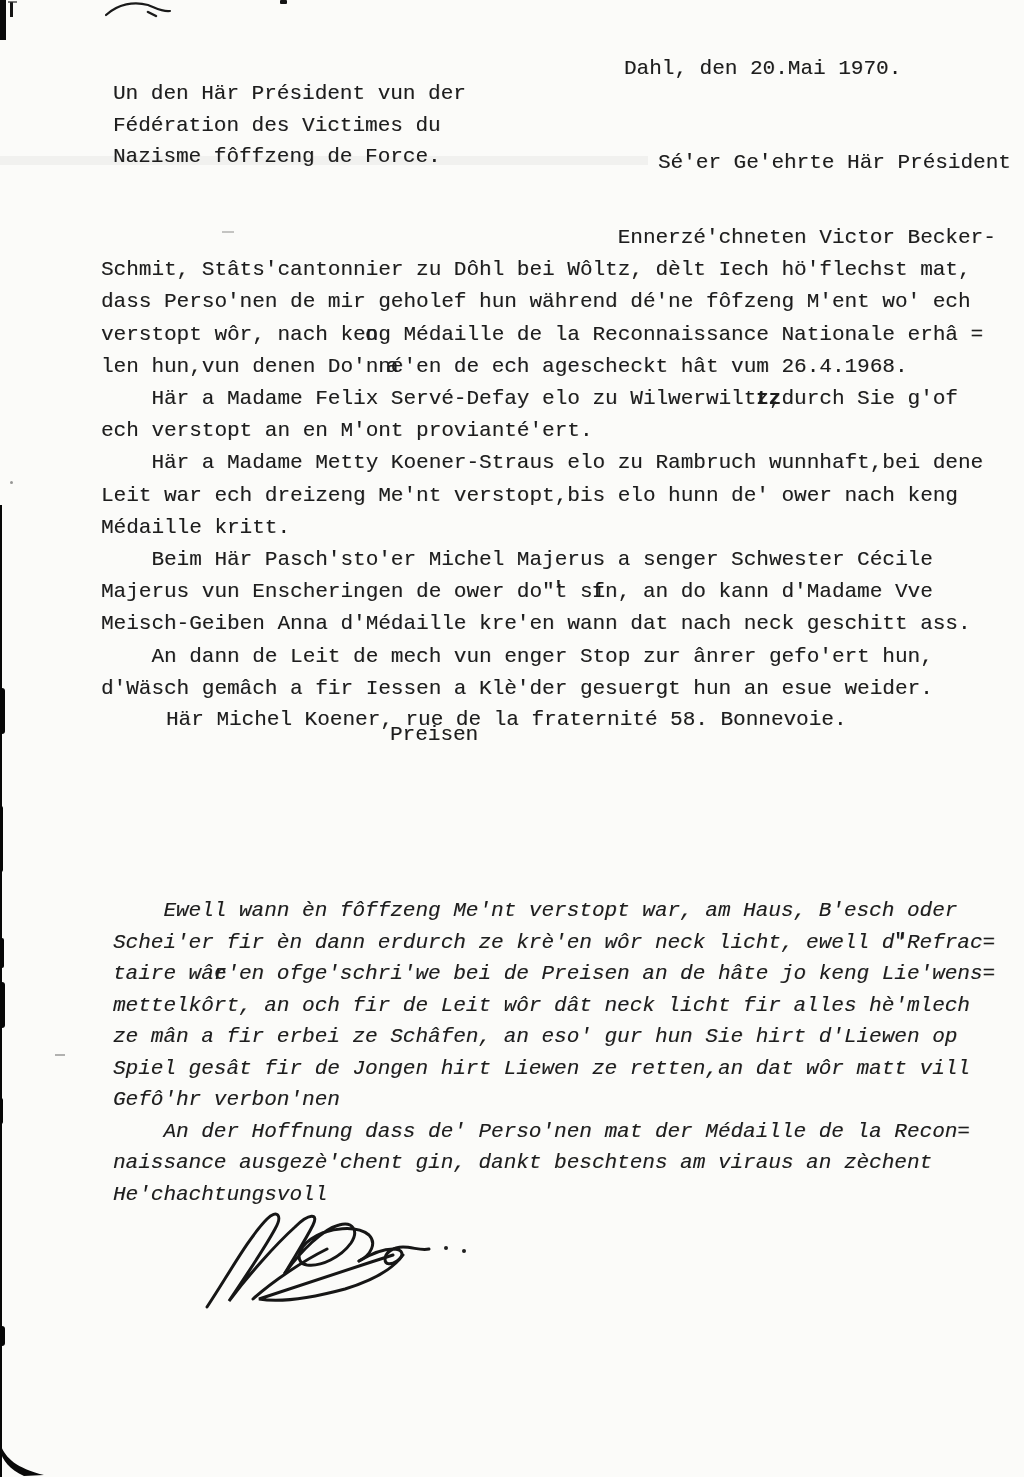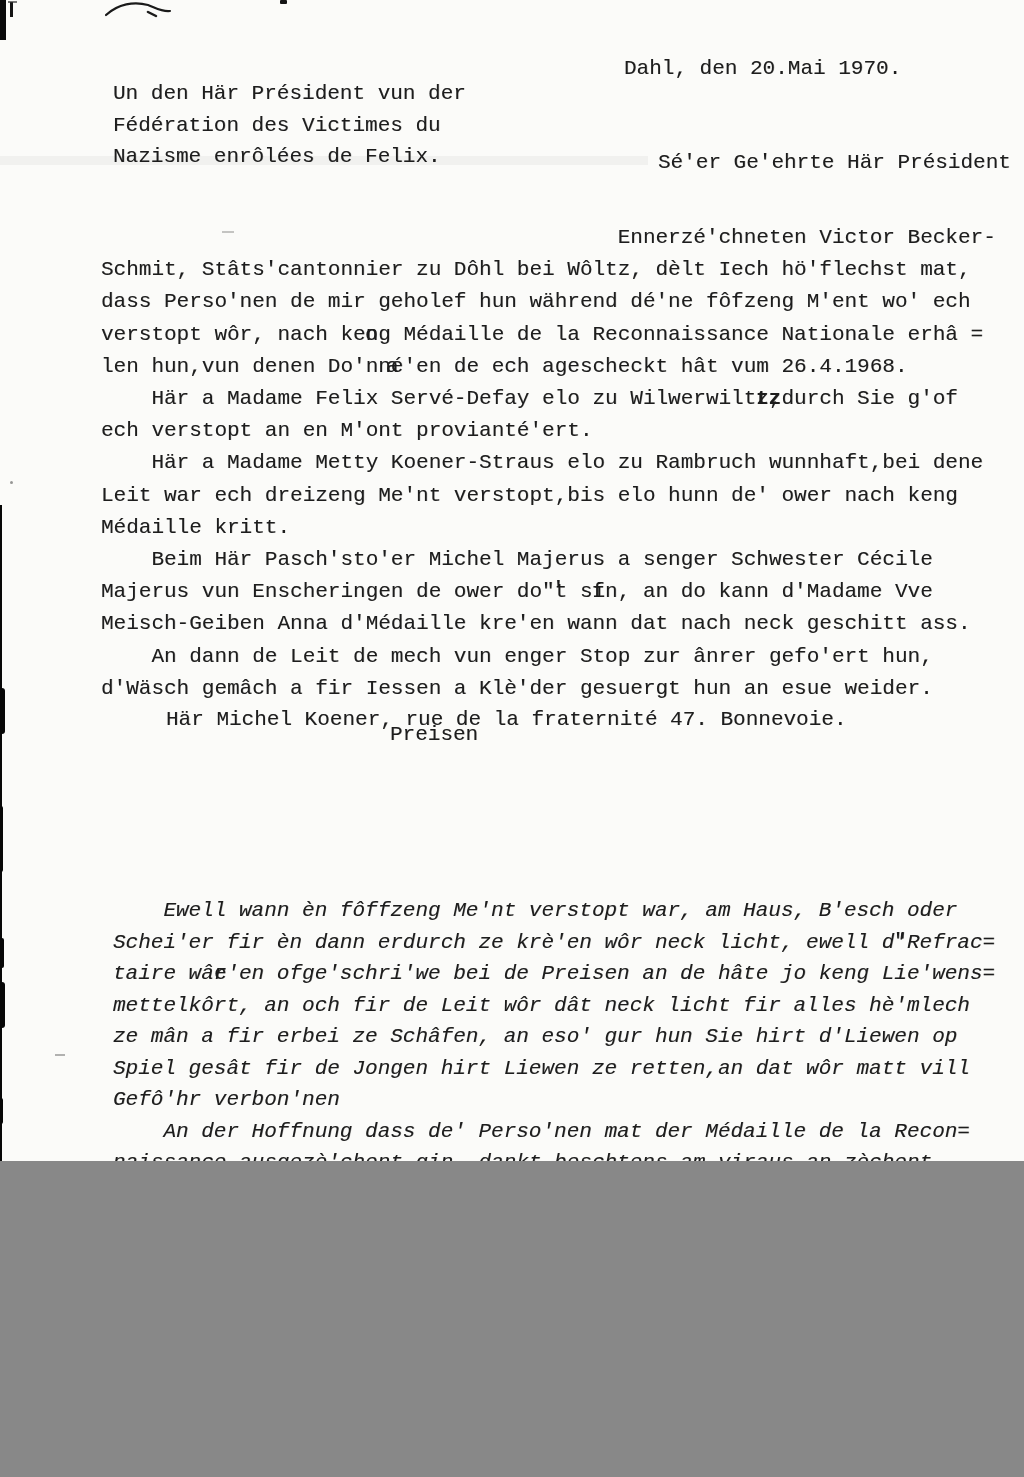--- a/index.html
+++ b/index.html
@@ -1,18 +1,18 @@
 <!DOCTYPE html>
 <html><head>
 <meta charset="utf-8">
 <style>
   html,body{margin:0;padding:0;background:#888;}
   .page{
     position:relative;
-    width:1024px;height:1161px;
+    width:1024px;height:1477px;
     margin:0 auto;
     background:#fbfbf9;
     overflow:hidden;
   }
   
   .t{
     position:absolute;
     white-space:pre;
     font-family:"Liberation Mono","DejaVu Sans Mono",monospace;
     font-size:21px;
@@ -92,41 +92,41 @@
     <path d="M44,12 l8,4" fill="none" stroke="#1a1a1a" stroke-width="2.5" stroke-linecap="round"></path>
   </svg>
   <svg class="af af-swoosh" width="46" height="33" viewBox="0 0 46 33">
     <path d="M1,2 C6,14 16,24 44,31 L24,32 C10,26 2,16 0,6 Z" fill="#090909"></path>
   </svg>
 
   <div class="t date-line">Dahl, den 20.Mai 1970.</div>
 
   <div class="t address-block">Un den Här Président vun der
 Fédération des Victimes du
-Nazisme enrôlées de Felix.</div>
+Nazisme fôffzeng de Force.</div>
 
   <div class="t salutation">Sé'er Ge'ehrte Här Président !</div>
 
   <div class="t body-block">                                         Ennerzé'chneten Victor Becker-
 Schmit, Stâts'cantonnier zu Dôhl bei Wôltz, dèlt Iech hö'flechst mat,
 dass Perso'nen de mir geholef hun während dé'ne fôfzeng M'ent wo' ech
 verstopt wôr, nach keng Médaille de la Reconnaissance Nationale erhâ =
 len hun,vun denen Do'nné'en de ech agescheckt hât vum 26.4.1968.
     Här a Madame Felix Servé-Defay elo zu Wilwerwiltz,durch Sie g'of
 ech verstopt an en M'ont provianté'ert.
     Här a Madame Metty Koener-Straus elo zu Rambruch wunnhaft,bei dene
 Leit war ech dreizeng Me'nt verstopt,bis elo hunn de' ower nach keng
 Médaille kritt.
     Beim Här Pasch'sto'er Michel Majerus a senger Schwester Cécile
 Majerus vun Enscheringen de ower do"t sin, an do kann d'Madame Vve
 Meisch-Geiben Anna d'Médaille kre'en wann dat nach neck geschitt ass.
     An dann de Leit de mech vun enger Stop zur ânrer gefo'ert hun,
 d'Wäsch gemâch a fir Iessen a Klè'der gesuergt hun an esue weider.</div>
 
-  <div class="t list-first">Här Michel Koener, rue de la fraternité 47. Bonnevoie.</div>
+  <div class="t list-first">Här Michel Koener, rue de la fraternité 58. Bonnevoie.</div>
 
   <div class="t list-insert">Preisen</div>
 
 
   <div class="t closing-block">    Ewell wann èn fôffzeng Me'nt verstopt war, am Haus, B'esch oder
 Schei'er fir èn dann erdurch ze krè'en wôr neck licht, ewell d'Refrac=
 taire wâr'en ofge'schri'we bei de Preisen an de hâte jo keng Lie'wens=
 mettelkôrt, an och fir de Leit wôr dât neck licht fir alles hè'mlech
 ze mân a fir erbei ze Schâfen, an eso' gur hun Sie hirt d'Liewen op
 Spiel gesât fir de Jongen hirt Liewen ze retten,an dat wôr matt vill

